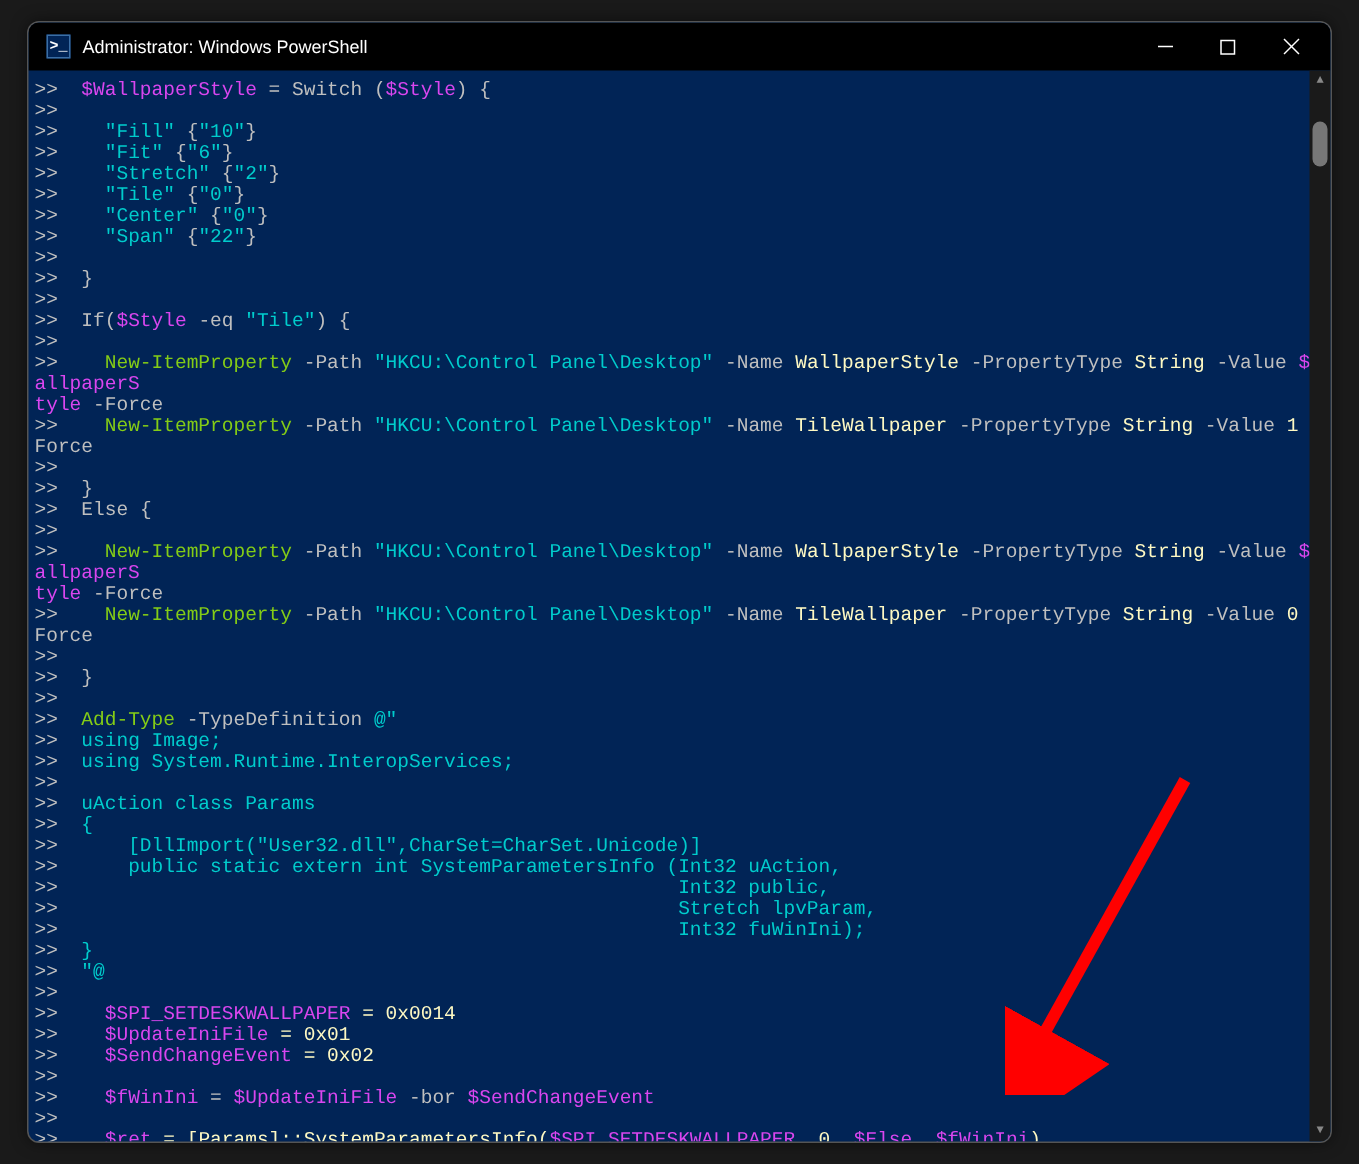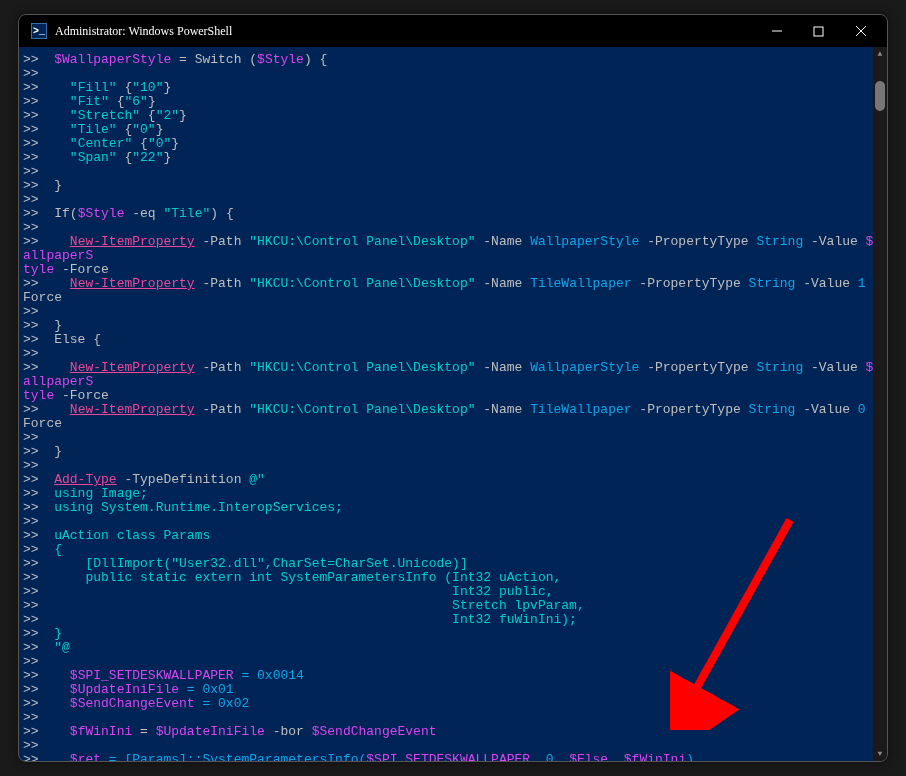--- a/index.html
+++ b/index.html
@@ -44,21 +44,21 @@
   border: 1px solid #3a6ea5;
   display: flex;
   align-items: center;
   justify-content: center;
   color: #fff;
   font-size: 10px;
   font-weight: bold;
 }
 .title-text {
   color: #fff;
-  font-family: Liberation Serif, serif;
+  font-family: Liberation Sans, sans-serif;
   font-size: 12px;
 }
 .controls {
   display: flex;
   gap: 22px;
   align-items: center;
 }
 .ctrl {
   color: #fff;
   font-family: 'Segoe UI', sans-serif;
@@ -99,25 +99,25 @@
   right: 2px;
   width: 10px;
   height: 10px;
   color: #888;
   font-size: 8px;
   text-align: center;
 }
 .scroll-up { top: 2px; }
 .scroll-down { bottom: 2px; }
 .pp { color: #bfbfbf; } 
-.kw { color: #ec4899; text-decoration: underline; }
+.kw { color: #84cc16; }
 .str { color: #00cccc; }
 .param { color: #bfbfbf; }
 .var { color: #d946ef; }
-.white { color: #0ea5e9; }
+.white { color: #fef9c3; }
 .arrow {
   position: absolute;
   top: 510px;
   left: 670px;
   pointer-events: none;
 }
 </style>
 </head>
 <body>
 

